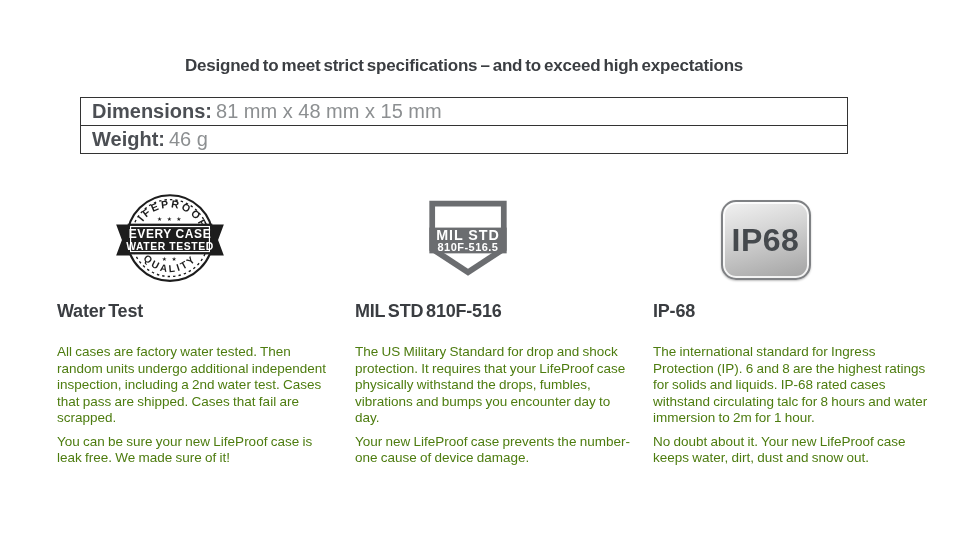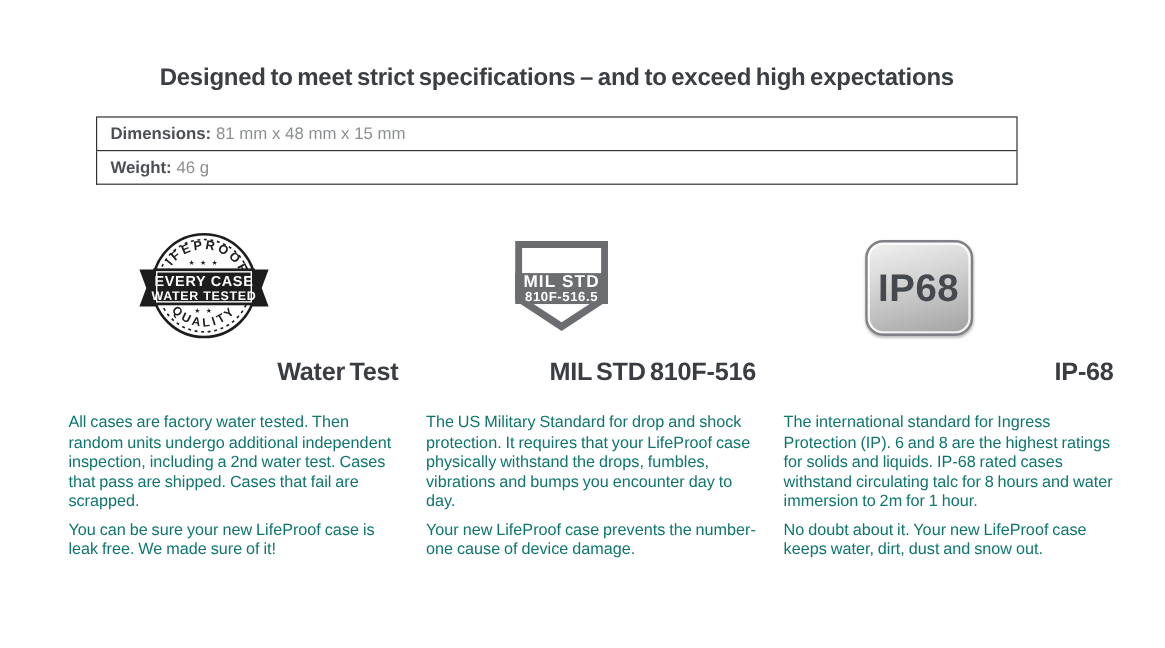--- a/index.html
+++ b/index.html
@@ -15,31 +15,31 @@
   
   .page-title {
     text-align:center;
     font-size:40px; font-weight:bold;
     letter-spacing:-0.5px; word-spacing:-2px;
     color:#3b3e42; line-height:48px;
   }
   .page-subtitle {
     text-align:center;
     margin-top:42px;
-    font-size:20px; font-weight:bold;
+    font-size:17px; font-weight:bold;
     word-spacing:-1.5px; letter-spacing:-0.2px;
     color:#3b3e42; line-height:21px;
   }
 
   
   .specs-table { margin:21px 0 0 80px; width:768px; }
   .spec-row {
     border:1px solid #333333;
     padding:5px 11px;
-    font-size:14px; line-height:17px;
+    font-size:20px; line-height:17px;
   }
   .spec-row + .spec-row { border-top:none; }
   .spec-label { font-weight:bold; color:#4c4f54; }
   .spec-value { color:#8c8f91; margin-left:4px; }
 
   
   .feature-grid {
     display:grid;
     grid-template-columns:275px 275px 275px;
     column-gap:23px;
@@ -47,28 +47,28 @@
   }
   .badge-row { margin-top:36px; }
   .badge-cell {
     height:100px;
     display:flex; align-items:center; justify-content:center;
   }
   .badge-cell > * { transform:translateX(-25px); }
 
   .feature-heading {
     margin-top:10px;
-    font-size:21px; font-weight:bold;
+    font-size:18px; font-weight:bold;
     word-spacing:-2px; letter-spacing:-0.2px;
-    color:#3a3d41; line-height:22px;text-align:right;
+    color:#3a3d41; line-height:22px;
   }
   .feature-para {
     margin-top:22px;
     font-size:13.5px; line-height:16.5px;
-    color:#0f766e;
+    color:#4d7c0f;
     word-spacing:-0.5px;
   }
   .feature-para + .feature-para { margin-top:7px; }
 
   
   .ip-badge {
     width:90px; height:80px;
     border:2px solid #7f8184;
     border-radius:15px;
     background:linear-gradient(165deg,#f2f2f2 0%,#d6d6d6 38%,#a2a2a2 100%);

